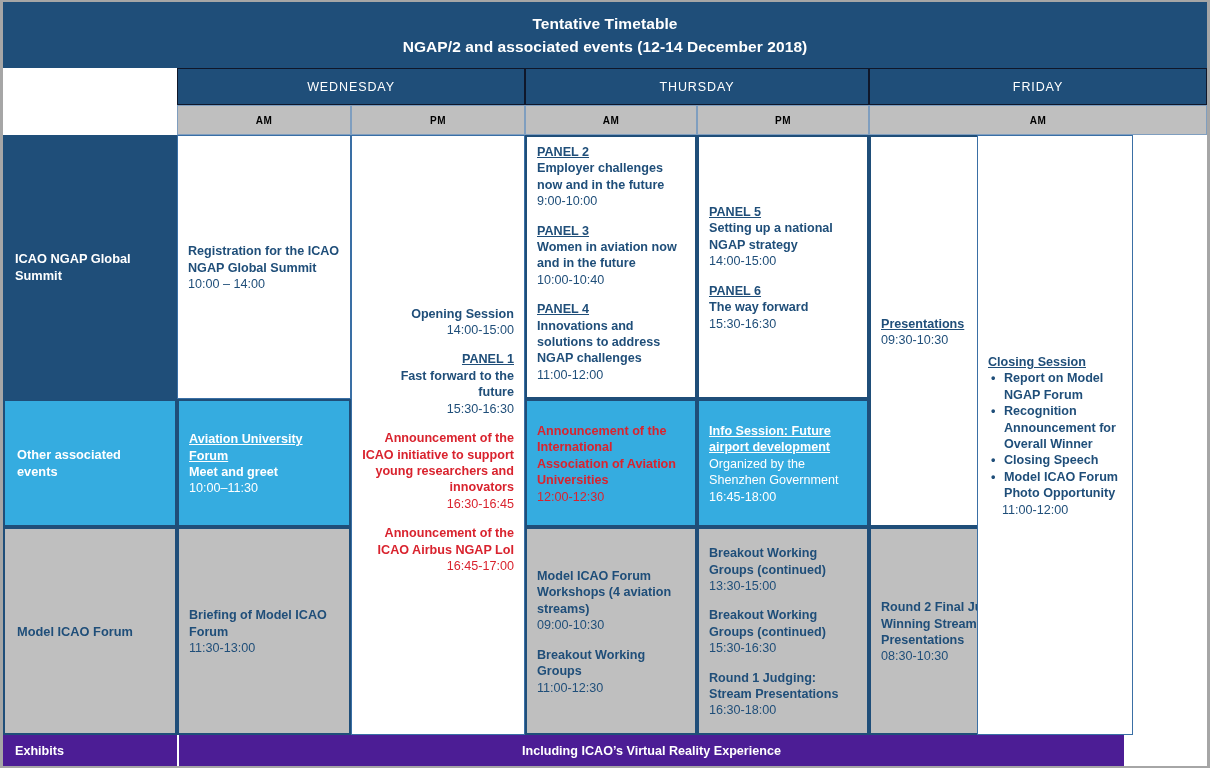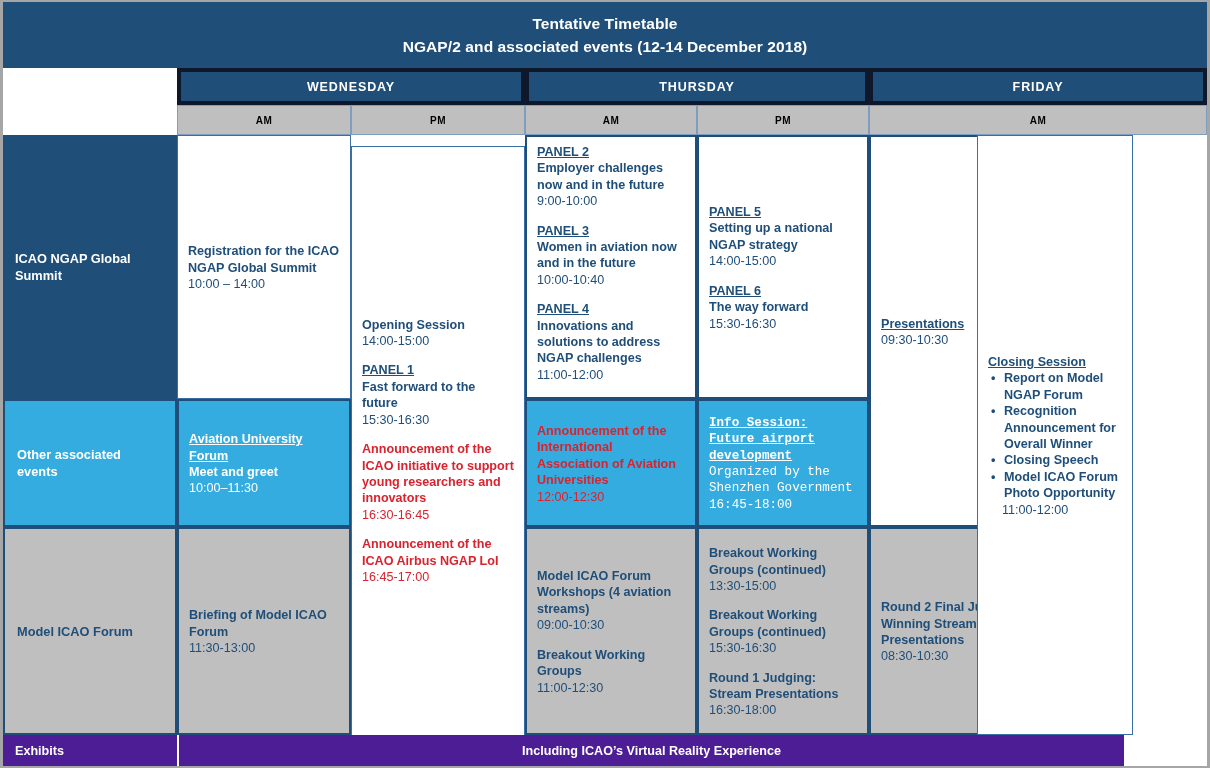--- a/index.html
+++ b/index.html
@@ -25,23 +25,23 @@
 
   
   #title{
     left:0;top:0;width:1204px;height:66px;
     background:#1f4e79;color:#fff;
     display:flex;flex-direction:column;align-items:center;justify-content:center;
     font-weight:bold;font-size:15.5px;line-height:23px;letter-spacing:.1px;
   }
   
   .dayhdr{
-    background:#1f4e79;color:#fff;border:4px solid #0f172a;
+    background:#1f4e79;color:#fff;border:1px solid #0f172a;
     display:flex;align-items:center;justify-content:center;
-    font-weight:bold;font-size:12.5px;letter-spacing:.9px;
+    font-weight:normal;font-size:12.5px;letter-spacing:.9px;
   }
   .ampm{
     background:#bfbfbf;color:#000000;border:1px solid #7f9ebf;
     display:flex;align-items:center;justify-content:center;
     font-weight:bold;font-size:10px;letter-spacing:.5px;
   }
   
   .rowlabel{
     display:flex;align-items:center;
     font-weight:bold;font-size:12.8px;line-height:17px;
@@ -121,21 +121,21 @@
     </div>
   </div>
 
   <div class="cell gray bnavy content vcenter" style="left:174px;top:525px;width:174px;height:208px;">
     <div class="blk">
       <div class="hd onwhite">Briefing of Model ICAO Forum</div>
       <div class="tm onwhite">11:30-13:00</div>
     </div>
   </div>
 
-  <div class="cell white bthin content vcenter" style="left:348px;top:144px;width:174px;height:600px;padding-top:16px;">
+  <div class="cell white bthin content vcenter" style="left:348px;top:133px;width:174px;height:600px;padding-top:16px;text-align:right;">
     <div class="blk">
       <div class="hd onwhite">Opening Session</div>
       <div class="tm onwhite">14:00-15:00</div>
     </div>
     <div class="blk">
       <div class="hd u onwhite">PANEL 1</div>
       <div class="hd onwhite">Fast forward  to the future</div>
       <div class="tm onwhite">15:30-16:30</div>
     </div>
     <div class="blk red">
@@ -190,21 +190,21 @@
       <div class="hd onwhite">Setting up a national NGAP strategy</div>
       <div class="tm onwhite">14:00-15:00</div>
     </div>
     <div class="blk">
       <div class="hd u onwhite">PANEL 6</div>
       <div class="hd onwhite">The way  forward</div>
       <div class="tm onwhite">15:30-16:30</div>
     </div>
   </div>
 
-  <div class="cell lblue bnavy content vcenter" style="left:694px;top:397px;width:172px;height:128px;font-family:Liberation Mono, monospace;">
+  <div class="cell lblue bnavy content vcenter" style="left:694px;top:397px;width:172px;height:128px;">
     <div class="blk">
       <div class="hd u onblue">Info Session: Future airport development</div>
       <div class="tm onblue">Organized by the Shenzhen Government</div>
       <div class="tm onblue">16:45-18:00</div>
     </div>
   </div>
 
   <div class="cell gray bnavy content vcenter" style="left:694px;top:525px;width:172px;height:208px;padding-top:8px;">
     <div class="blk">
       <div class="hd onwhite">Breakout  Working Groups (continued)</div>

